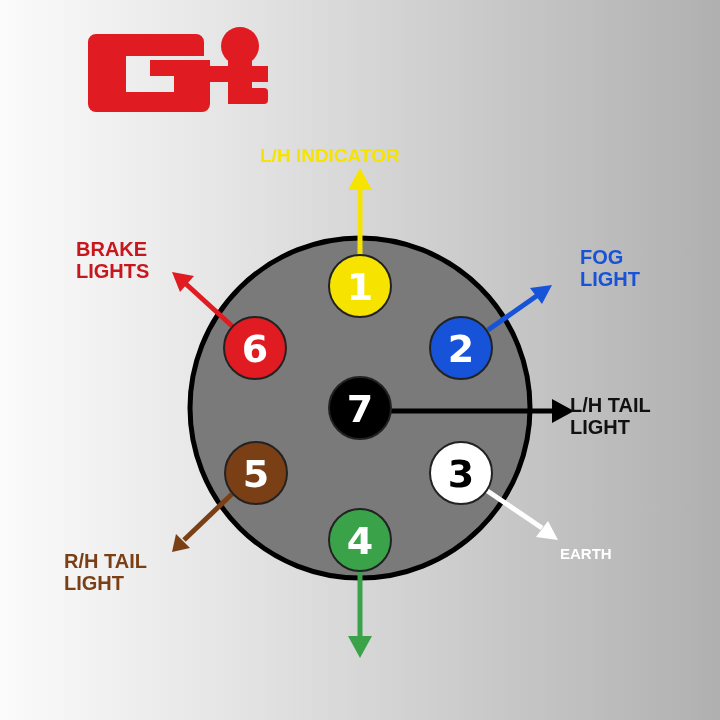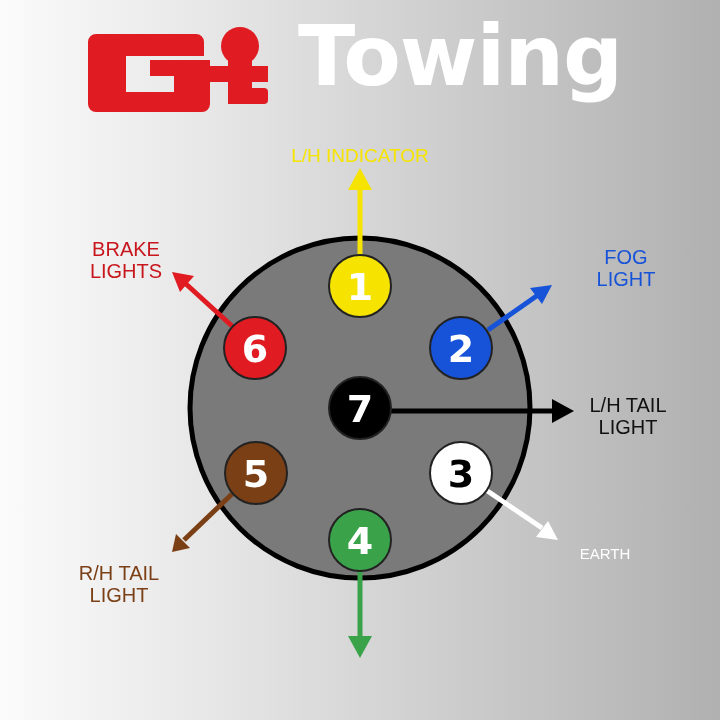--- a/index.html
+++ b/index.html
@@ -11,22 +11,22 @@
       position: relative; width: 720px; height: 720px;
       background: linear-gradient(to right, #fbfbfb 0%, #e6e6e6 30%, #cfcfcf 60%, #b0b0b0 100%);
     }
     svg { position: absolute; left: 0; top: 0; }
     .brand-title {
       position: absolute; left: 298px; top: 14px;
       font-family: "DejaVu Sans", sans-serif; font-weight: bold;
       font-size: 84px; color: #ffffff; letter-spacing: -1px; line-height: 1;
     }
     .label {
-      position: absolute; font-weight: normal; font-size: 20px; line-height: 22px;
-      text-align: center; white-space: pre-line;
+      position: absolute; font-weight: bold; font-size: 20px; line-height: 22px;
+      white-space: pre-line;
     }
   </style>
 </head>
 <body>
 
 <div class="canvas">
 
   <svg width="720" height="720" viewBox="0 0 720 720">
     <g fill="#e01b22">
 
@@ -94,25 +94,24 @@
         <circle cx="255" cy="348" r="31" fill="#e01b22" stroke="#222" stroke-width="2"></circle>
         <text x="255" y="362" fill="#ffffff">6</text>
       </g>
       <g>
         <circle cx="360" cy="408" r="31" fill="#000000" stroke="#222" stroke-width="2"></circle>
         <text x="360" y="422" fill="#ffffff">7</text>
       </g>
     </g>
   </svg>
 
-  <div class="brand-title">Towing</div>
 
   <div class="label" style="left:260px; top:145px; width:200px; color:#f6e400; font-size:19px;">L/H INDICATOR</div>
   <div class="label" style="left:580px; top:246px; width:92px; color:#1753d9;">FOG
 LIGHT</div>
   <div class="label" style="left:570px; top:394px; width:116px; color:#111111;">L/H TAIL
 LIGHT</div>
   <div class="label" style="left:560px; top:543px; width:90px; color:#ffffff; font-size:15px;">EARTH</div>
-  <div class="label" style="left:64px; top:550px; width:110px; color:#7b3f16;margin-top:12px;">R/H TAIL
+  <div class="label" style="left:64px; top:550px; width:110px; color:#7b3f16;">R/H TAIL
 LIGHT</div>
   <div class="label" style="left:76px; top:238px; width:100px; color:#c8161d;">BRAKE
 LIGHTS</div>
 </div>
 
 </body></html>

